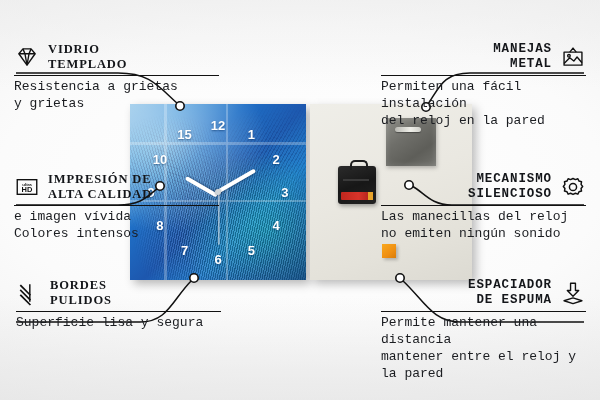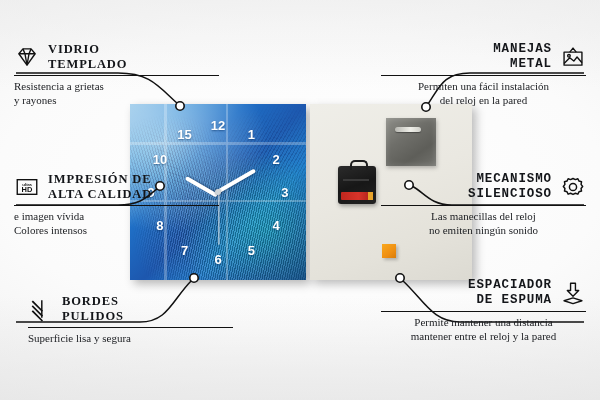--- a/index.html
+++ b/index.html
@@ -125,30 +125,30 @@
   .feat .head{display:flex;align-items:center;gap:8px;}
   .feat.right .head{flex-direction:row;justify-content:flex-end;}
   .ftitle{
     font-family:"Liberation Serif",serif;font-weight:700;font-size:12.5px;
     letter-spacing:.9px;color:#14161a;line-height:1.18;text-transform:uppercase;
   }
   .feat.left .ftitle{text-align:left;}
   .feat.right .ftitle{text-align:right;font-family:Liberation Mono, monospace;}
   .rule{height:1.6px;background:#111;margin:3px 0 3px;}
   .fdesc{
-    font-family:Liberation Serif, serif;font-size:11px;color:#1b1d21;line-height:1.3;
-  }
-  .feat.right .fdesc{text-align:center;}
+    font-family:Liberation Mono, monospace;font-size:13px;color:#1b1d21;line-height:1.3;
+  }
+  .feat.right .fdesc{text-align:left;}
   .ico{width:26px;height:26px;flex:0 0 26px;color:#111;}
   .ico svg{display:block;width:100%;height:100%;}
 
   
   #f-vidrio     {left:14px;  top:42px;}
   #f-impresion  {left:14px;  top:172px;}
-  #f-bordes     {left:28px;  top:278px;margin-top:16px;}
+  #f-bordes     {left:16px;  top:278px;}
   #f-manejas    {left:381px; top:42px;  }
   #f-mecanismo  {left:381px; top:172px; }
   #f-espaciador {left:381px; top:278px; }
 
   
   #wires{position:absolute;inset:0;pointer-events:none;}
 </style>
 </head>
 <body>
 
@@ -234,21 +234,21 @@
         </svg>
       </span>
       <div class="ftitle">
         <div>VIDRIO</div>
         <div>TEMPLADO</div>
       </div>
     </div>
     <div class="rule"></div>
     <div class="fdesc">
       <div>Resistencia a grietas</div>
-      <div>y rayones</div>
+      <div>y grietas</div>
     </div>
   </div>
 
   <div class="feat left" id="f-impresion">
     <div class="head">
       <span class="ico">
         <svg viewBox="0 0 32 32">
           <rect x="4" y="7" width="24" height="18" fill="none" stroke="#111" stroke-width="1.7"></rect>
           <text x="16" y="14.6" text-anchor="middle" font-family="Liberation Sans, sans-serif" font-size="5.4" font-weight="700" fill="#111">ultra</text>
           <text x="16" y="22.6" text-anchor="middle" font-family="Liberation Sans, sans-serif" font-size="9.2" font-weight="700" fill="#111">HD</text>

